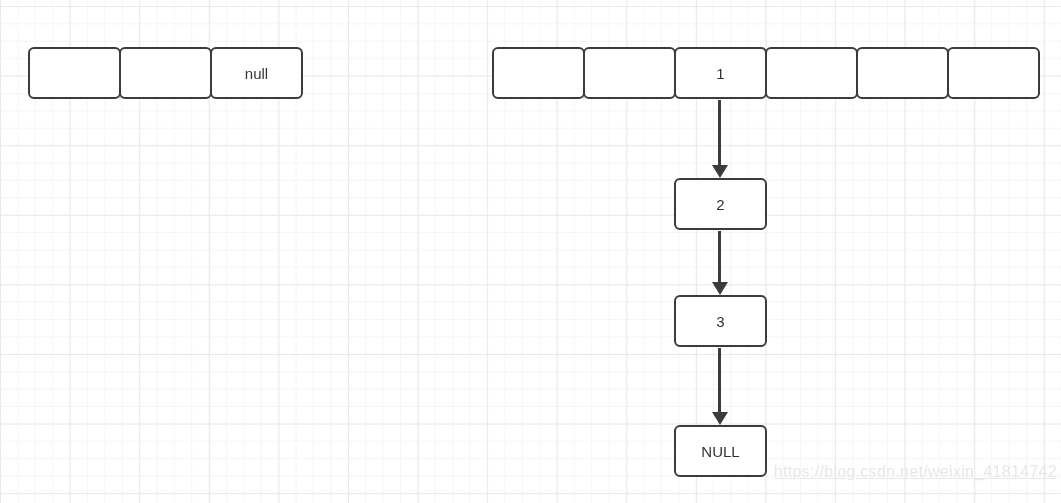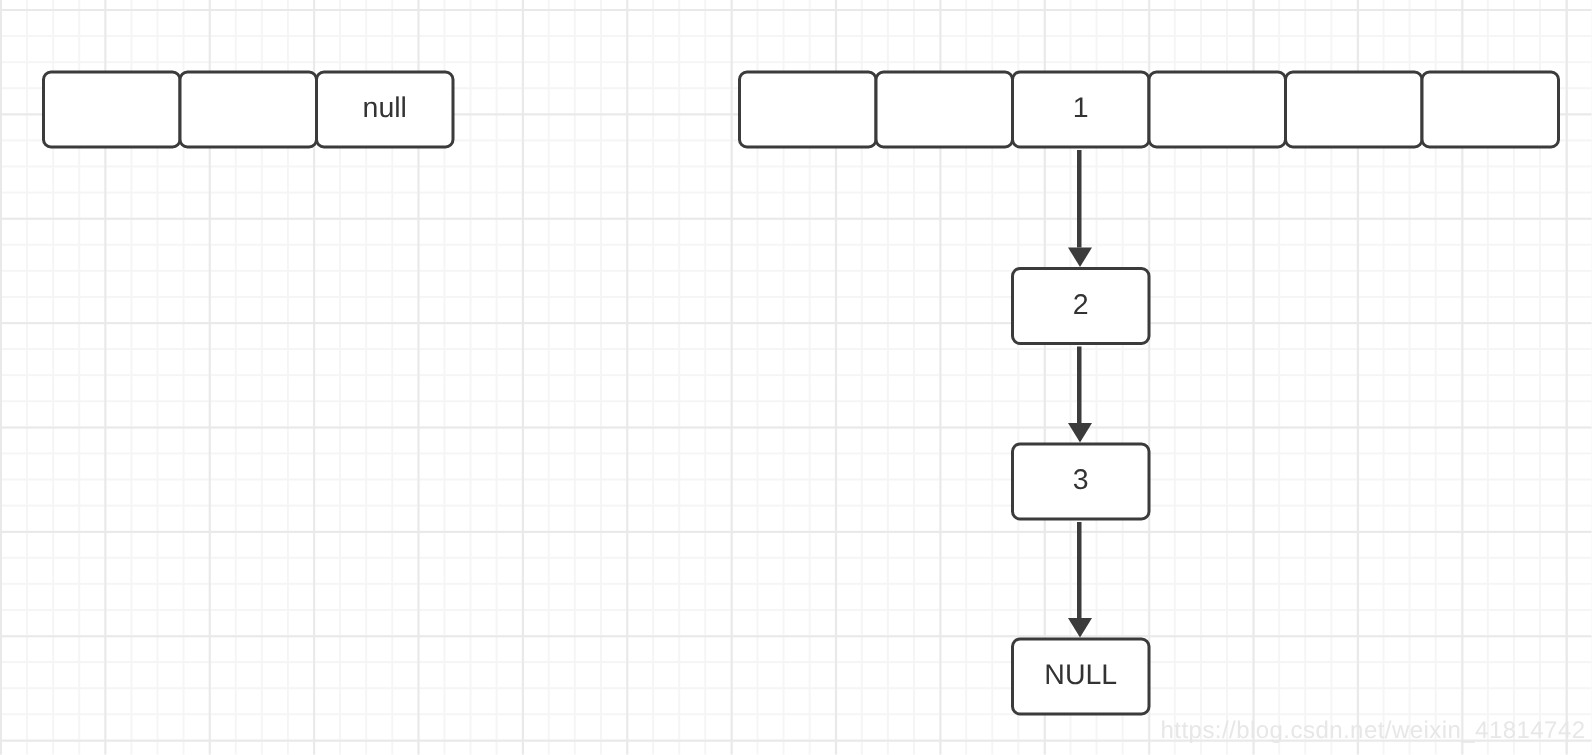--- a/index.html
+++ b/index.html
@@ -38,21 +38,21 @@
   .cell, .node {
     box-sizing: border-box;
     width: 93px;
     height: 52px;
     background: #ffffff;
     border: 2.5px solid #3b3b3b;
     border-radius: 6px;
     display: flex;
     align-items: center;
     justify-content: center;
-    font-size: 19px;
+    font-size: 15px;
     color: #333333;
   }
   .cell + .cell { margin-left: -2px; }
   .node { position: absolute; left: 674px; }
   .node-2    { top: 178px; }
   .node-3    { top: 295px; }
   .node-null { top: 425px; }
   .arrow {
     position: absolute;
     left: 711.5px;
@@ -74,26 +74,27 @@
   .arrow .head {
     width: 0;
     height: 0;
     border-left: 8px solid transparent;
     border-right: 8px solid transparent;
     border-top: 13px solid #3b3b3b;
   }
   .watermark {
     position: absolute;
     right: 4px;
-    bottom: 6px;
+    bottom: 22px;
     font-size: 16px;
     color: #e7e7e7;
     letter-spacing: 0.3px;
     white-space: nowrap;
     user-select: none;
+    text-decoration: underline;
   }
 </style>
 </head>
 <body>
 
 <div class="canvas">
 
   <div class="array array-left">
     <div class="cell"></div>
     <div class="cell"></div>

